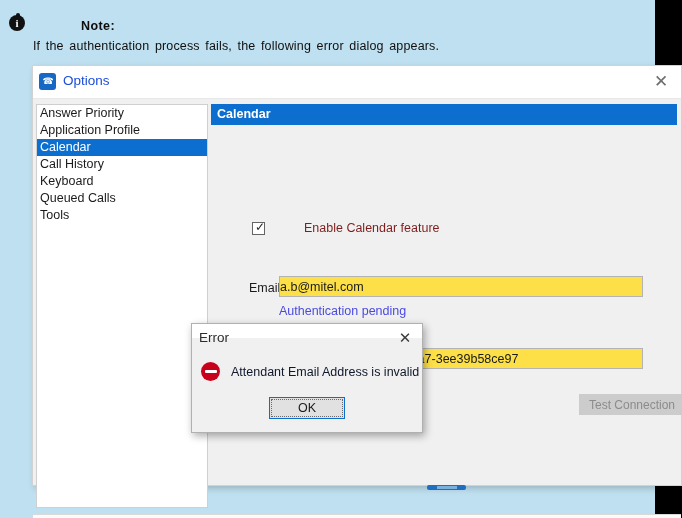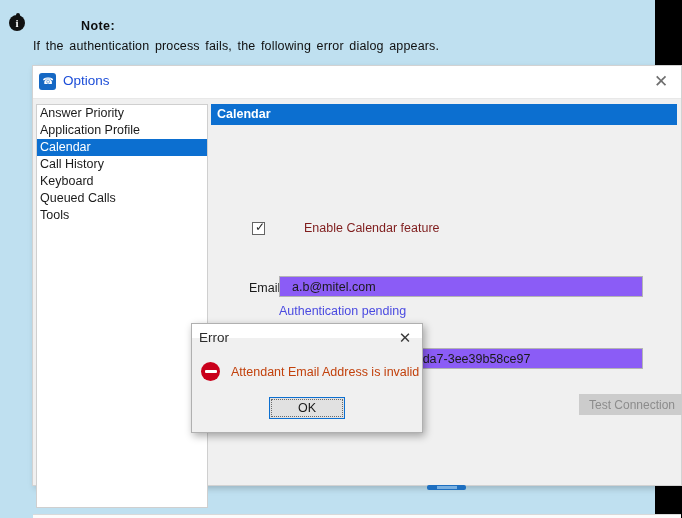--- a/index.html
+++ b/index.html
@@ -206,27 +206,27 @@
   }
 
   .field-label {
     position: absolute;
     font-size: 12.5px;
     color: #1a1a1a;
     white-space: nowrap;
   }
   .text-input {
     position: absolute;
-    background: #8b5cf6;
+    background: #fde047;
     border: 1px solid #b4b4b4;
     box-sizing: border-box;
     font-family: "Liberation Sans", sans-serif;
     font-size: 12.5px;
     color: #1a1a1a;
-    padding: 0 12px;
+    padding: 0 0;
     outline: none;
   }
 
   #lbl-email      { left: 216px; top: 189px; margin-top: 26px; }
   #input-email    { left: 246px; top: 210px; width: 364px; height: 21px; }
   #auth-status    { position:absolute; left: 246px; top: 238px; font-size: 12.5px; color: #4a4ae0; white-space: nowrap; }
   #lbl-azure      { left: 216px; top: 261px; }
   #input-azure    { left: 246px; top: 282px; width: 364px; height: 21px; }
 
   #btn-test {
@@ -312,21 +312,21 @@
     position: absolute;
     left: 3.5px; top: 8px;
     width: 12px; height: 3px;
     background: #ffffff;
     border-radius: 1px;
   }
   #error-message {
     position: absolute;
     left: 39px; top: 41px;
     font-size: 12.5px;
-    color: #c2410c;
+    color: #0f172a;
     white-space: nowrap;
   }
   #error-ok {
     position: absolute;
     left: 77px; top: 73px;
     width: 76px; height: 22px;
     background: #e1e1e1;
     border: 1px solid #0c6fd0;
     box-sizing: border-box;
     font-family: "Liberation Sans", sans-serif;

